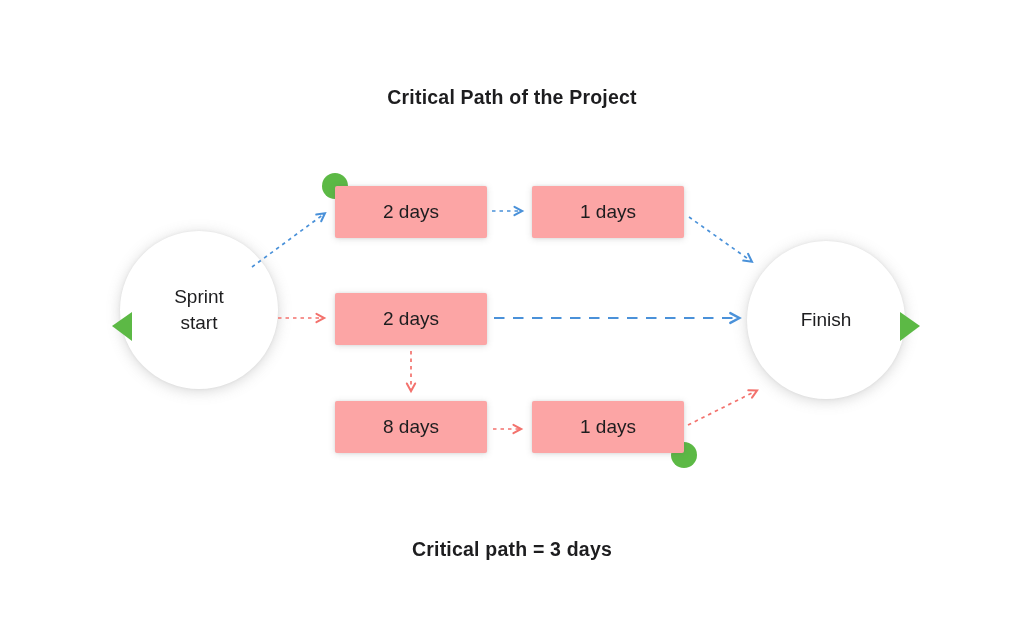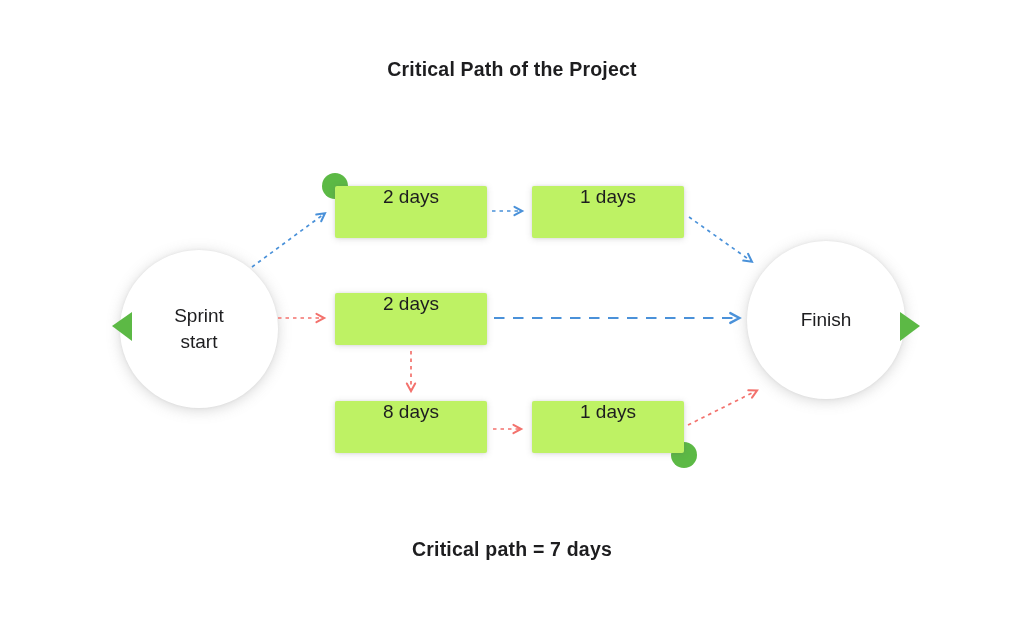--- a/index.html
+++ b/index.html
@@ -22,21 +22,21 @@
 
   .title, .caption {
     position: absolute;
     left: 0; right: 0;
     text-align: center;
     font-size: 19.5px;
     font-weight: 600;
     letter-spacing: 0.2px;
     color: var(--text);
   }
-  .title   { top: 58px; }
+  .title   { top: 86px; }
   .caption { top: 538px; }
 
   .edges {
     position: absolute;
     top: 0; left: 0;
     z-index: 4;
     pointer-events: none;
   }
   .e     { fill: none; }
   .blue  { stroke: var(--blue); }
@@ -51,32 +51,32 @@
     background: #ffffff;
     box-shadow: 0 2px 14px rgba(110,110,110,0.28), 0 0 3px rgba(130,130,130,0.12);
     display: flex;
     align-items: center;
     justify-content: center;
     text-align: center;
     font-size: 19px;
     line-height: 1.35;
     z-index: 1;
   }
-  .circle-start  { left: 120px; top: 250px; text-align: center; }
+  .circle-start  { left: 120px; top: 231px; text-align: center; }
   .circle-finish { left: 747px; top: 241px; }
   .circle-start span { display: inline-block; width: 72px; }
 
   .task {
     position: absolute;
     width: 152px; height: 52px;
-    background: #bef264;
+    background: #fca5a5;
     border-radius: 2px;
     box-shadow: 0 1px 6px rgba(100,100,100,0.22), 0 0 2px rgba(120,120,120,0.15);
     display: flex;
-    align-items: flex-start;
+    align-items: center;
     justify-content: center;
     font-size: 19px;
     z-index: 2;
   }
   .t-a1 { left: 335px; top: 186px; }
   .t-a2 { left: 532px; top: 186px; }
   .t-b  { left: 335px; top: 293px; }
   .t-c1 { left: 335px; top: 401px; }
   .t-c2 { left: 532px; top: 401px; }
 
@@ -156,15 +156,15 @@
   <div class="task t-b">
     <span>2 days</span>
   </div>
   <div class="task t-c1">
     <span>8 days</span>
   </div>
   <div class="task t-c2">
     <span>1 days</span>
   </div>
 
-  <div class="caption">Critical path = 7 days</div>
+  <div class="caption">Critical path = 3 days</div>
 
 </div>
 
 </body></html>

